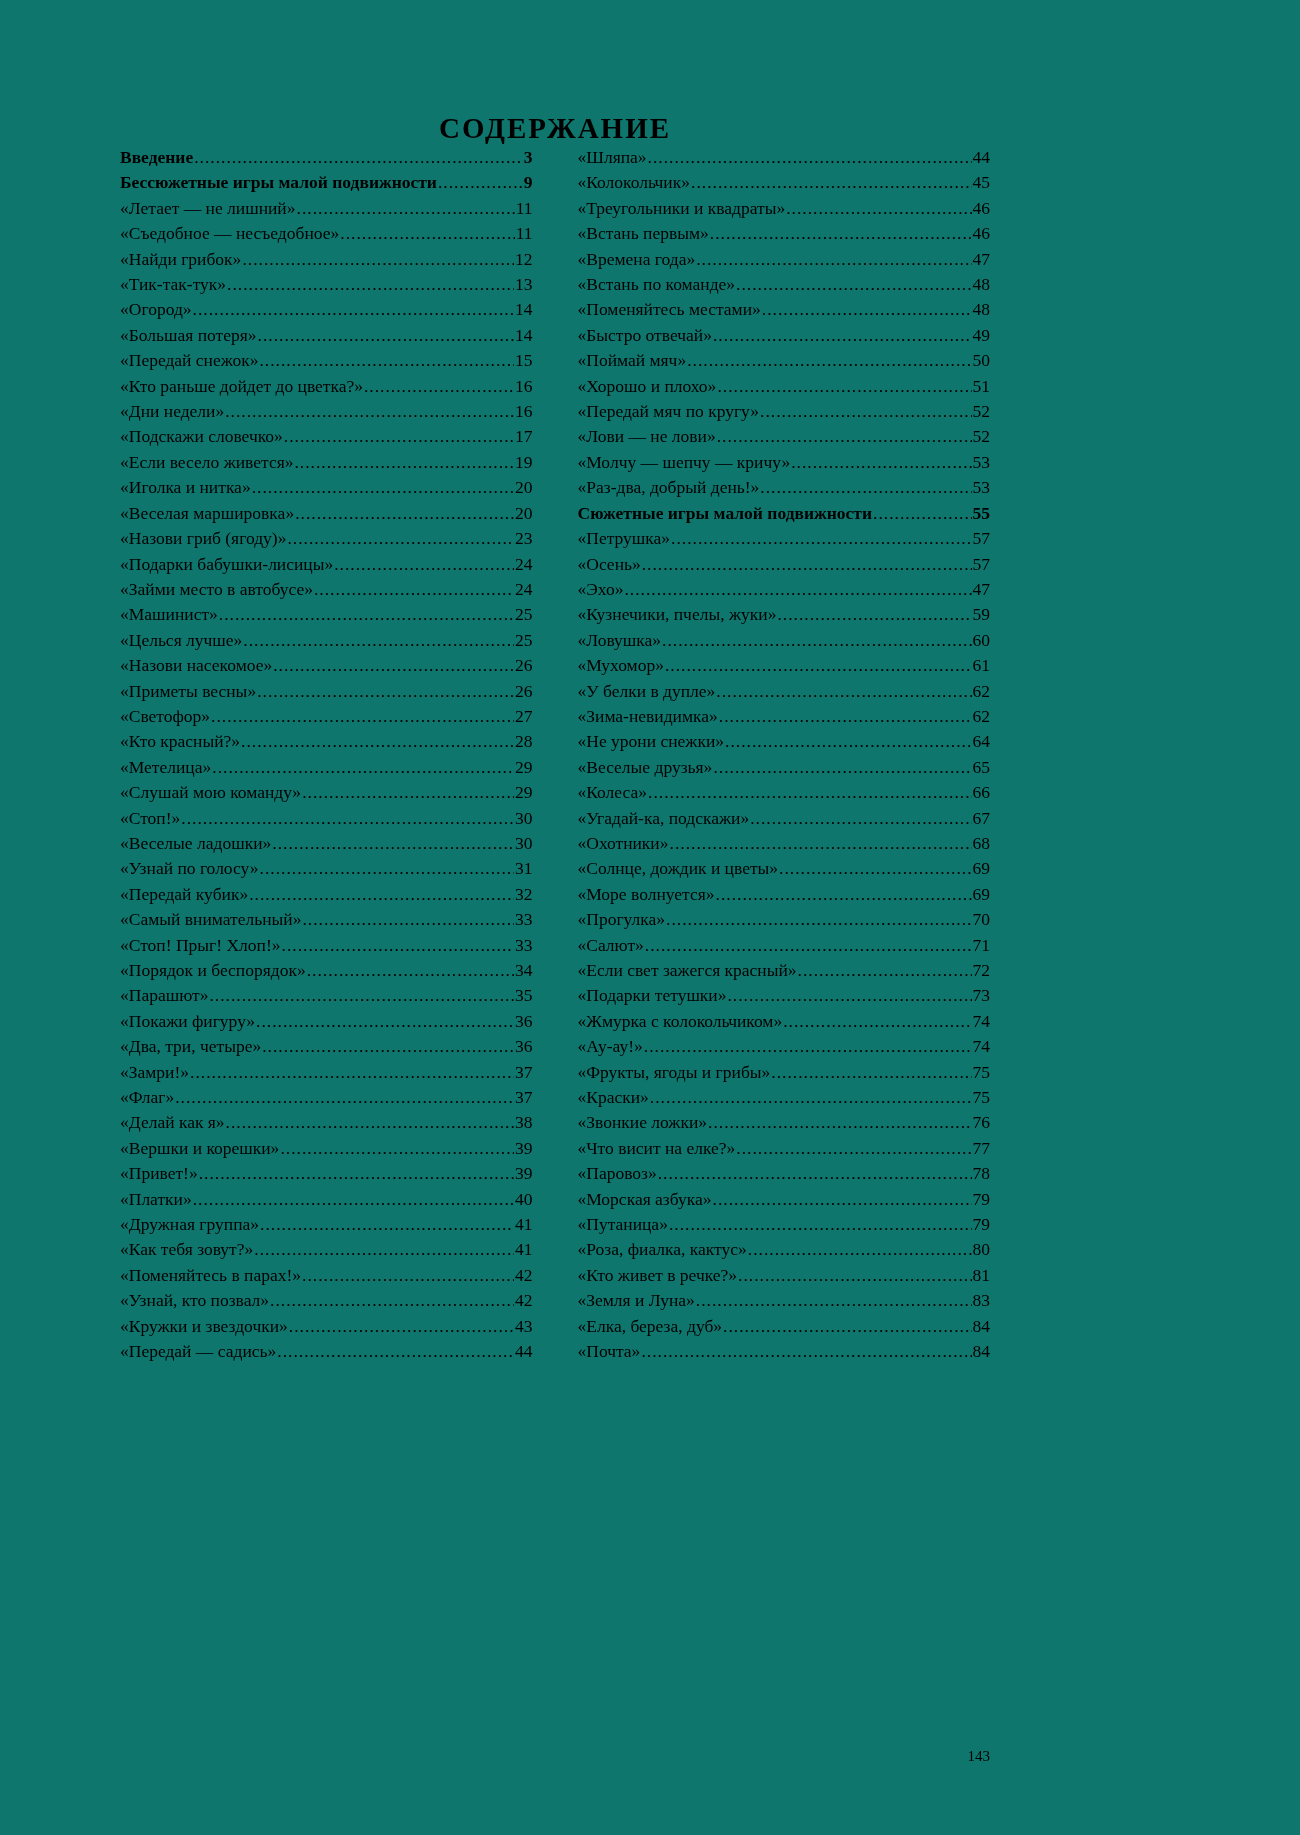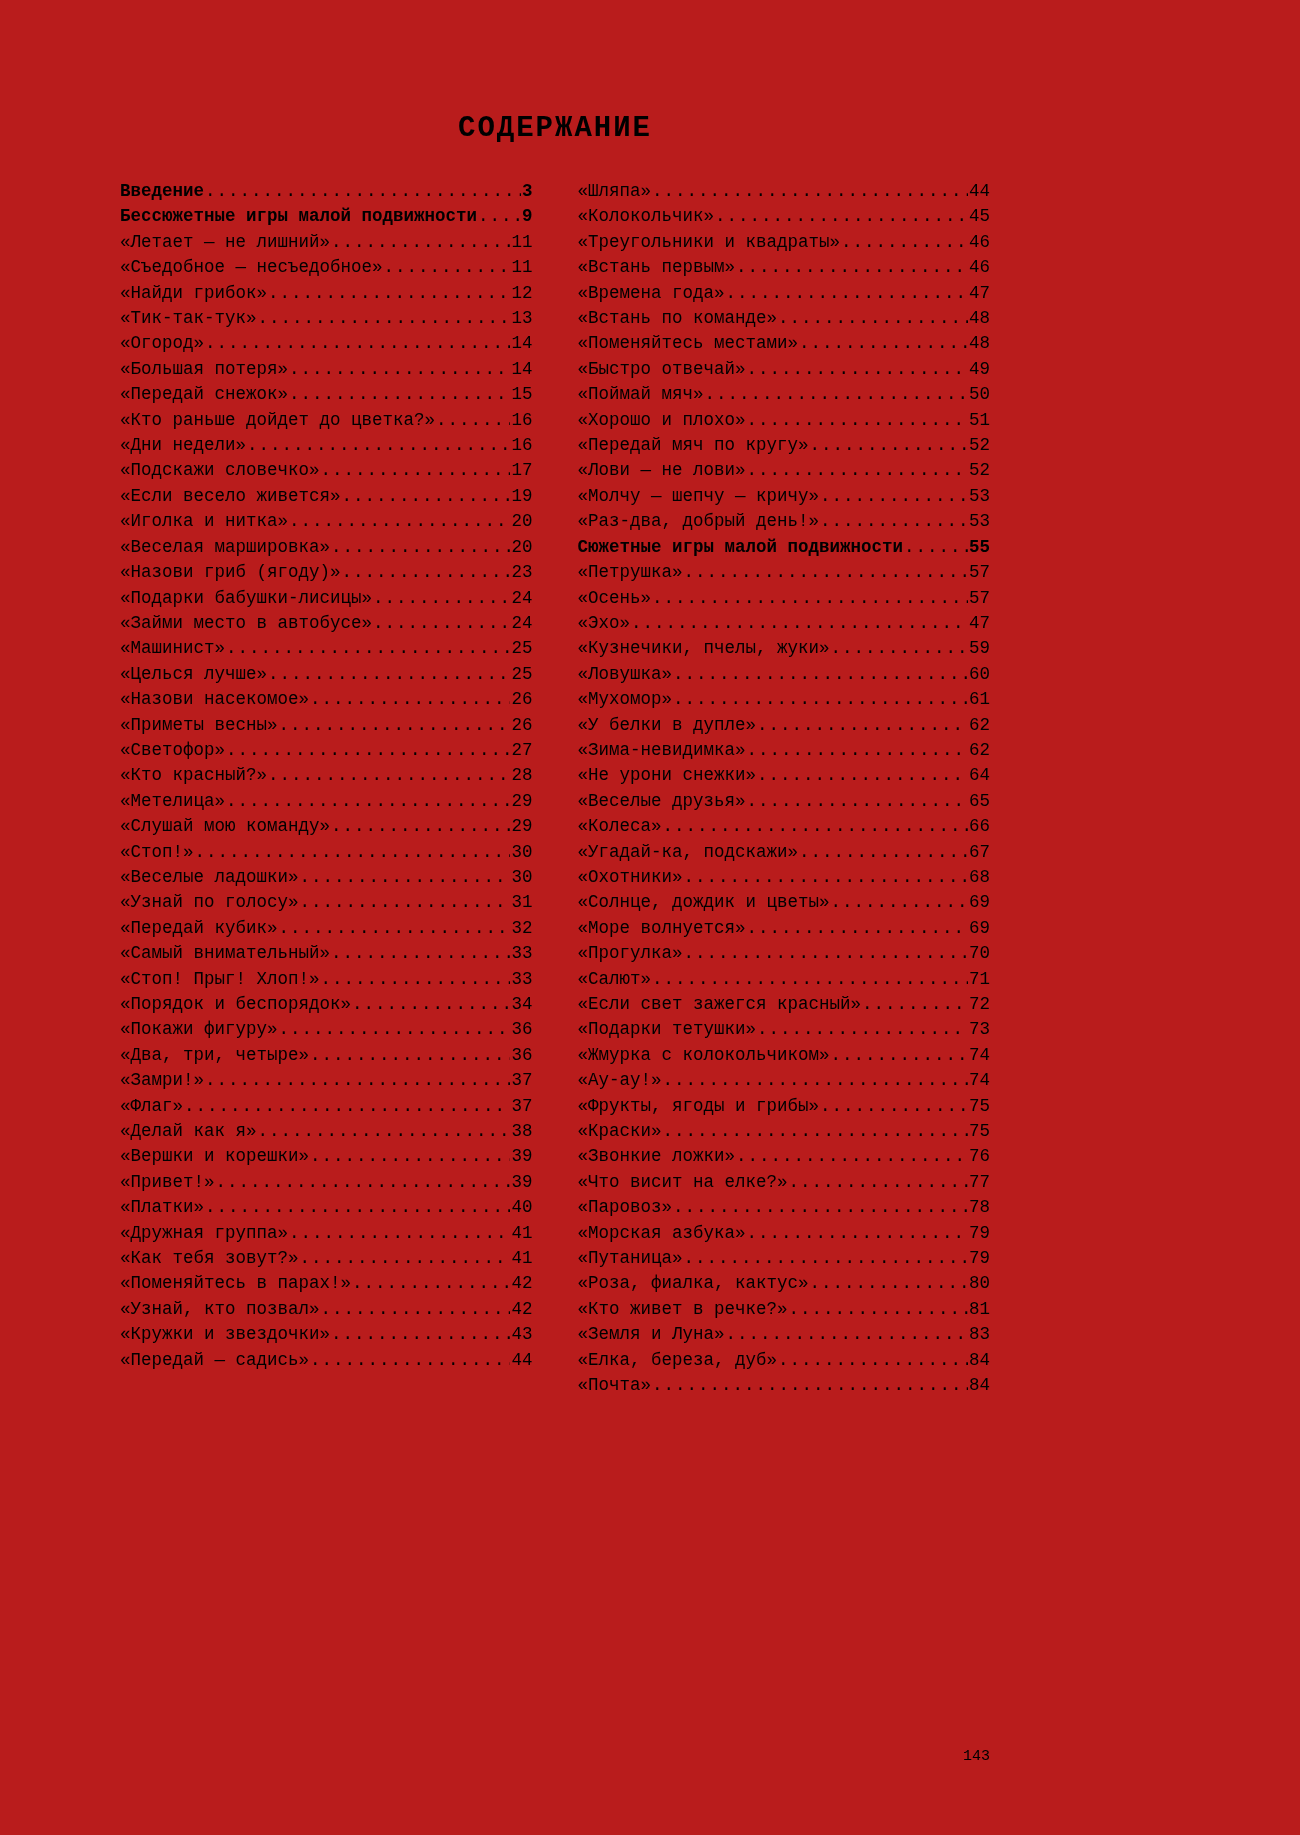--- a/index.html
+++ b/index.html
@@ -6,40 +6,38 @@
     margin: 0;
     padding: 0;
     background: #ffffff;
     font-family: "Liberation Serif", "DejaVu Serif", serif;
     color: #000000;
   }
   .page {
     position: relative;
     width: 1300px;
     height: 1835px;
-    background: #b91c1c;
+    background: #0f766e;
     overflow: hidden;
     box-sizing: border-box;
-    font-family: Liberation Mono, monospace;
   }
   .title {
     margin: 0;
     padding-top: 112px;
     text-align: center;
     font-size: 29px;
     font-weight: bold;
     letter-spacing: 2px;
     
     width: 1110px;
   }
   .columns {
     display: flex;
     gap: 45px;
     margin-left: 120px;
-    margin-top: 34px;
     width: 870px;
   }
   .col {
     flex: 1 1 0;
     min-width: 0;
   }
   .entry {
     display: flex;
     align-items: baseline;
     font-size: 17.5px;
@@ -240,20 +238,25 @@
           <span class="label">«Стоп! Прыг! Хлоп!»</span>
           <span class="dots"></span>
           <span class="pagenum">33</span>
         </div>
         <div class="entry">
           <span class="label">«Порядок и беспорядок»</span>
           <span class="dots"></span>
           <span class="pagenum">34</span>
         </div>
         <div class="entry">
+          <span class="label">«Парашют»</span>
+          <span class="dots"></span>
+          <span class="pagenum">35</span>
+        </div>
+        <div class="entry">
           <span class="label">«Покажи фигуру»</span>
           <span class="dots"></span>
           <span class="pagenum">36</span>
         </div>
         <div class="entry">
           <span class="label">«Два, три, четыре»</span>
           <span class="dots"></span>
           <span class="pagenum">36</span>
         </div>
         <div class="entry">

